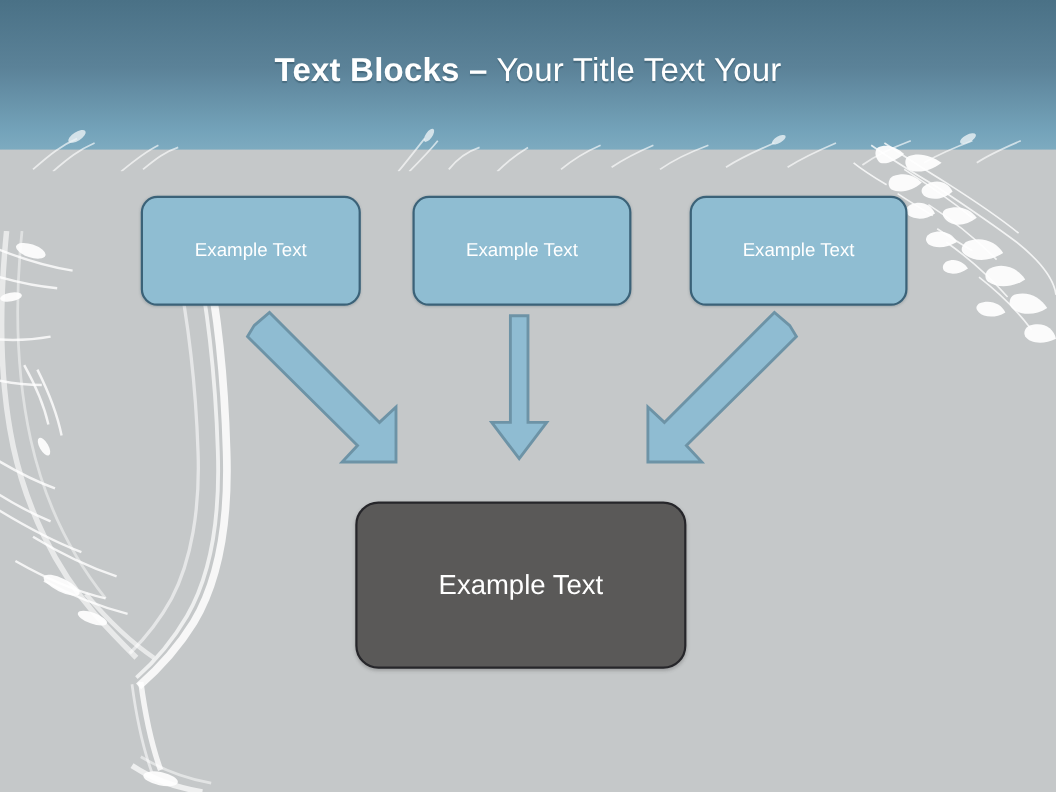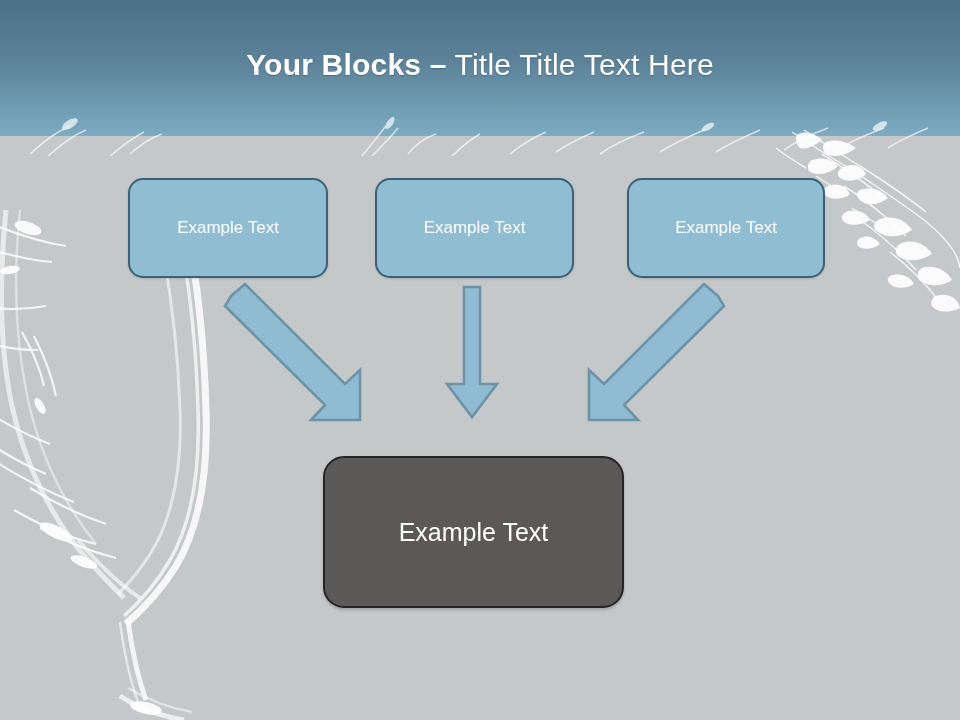--- a/index.html
+++ b/index.html
@@ -226,21 +226,21 @@
         <ellipse cx="40" cy="60" rx="10" ry="4" transform="rotate(-10 40 60)"></ellipse>
         <ellipse cx="70" cy="196" rx="9" ry="4" transform="rotate(60 70 196)"></ellipse>
         <ellipse cx="86" cy="322" rx="18" ry="6" transform="rotate(26 86 322)"></ellipse>
         <ellipse cx="114" cy="352" rx="14" ry="5" transform="rotate(20 114 352)"></ellipse>
         <ellipse cx="176" cy="498" rx="16" ry="6" transform="rotate(12 176 498)"></ellipse>
       </g>
     </svg>
   </div>
 
   <div class="title">
-    <span class="strong">Your Blocks –</span><span class="light"> Title Title Text Here</span>
+    <span class="strong">Text Blocks –</span><span class="light"> Your Title Text Your</span>
   </div>
 
   <div class="tbox" id="tbox-1">
     <span>Example Text</span>
   </div>
   <div class="tbox" id="tbox-2">
     <span>Example Text</span>
   </div>
   <div class="tbox" id="tbox-3">
     <span>Example Text</span>

